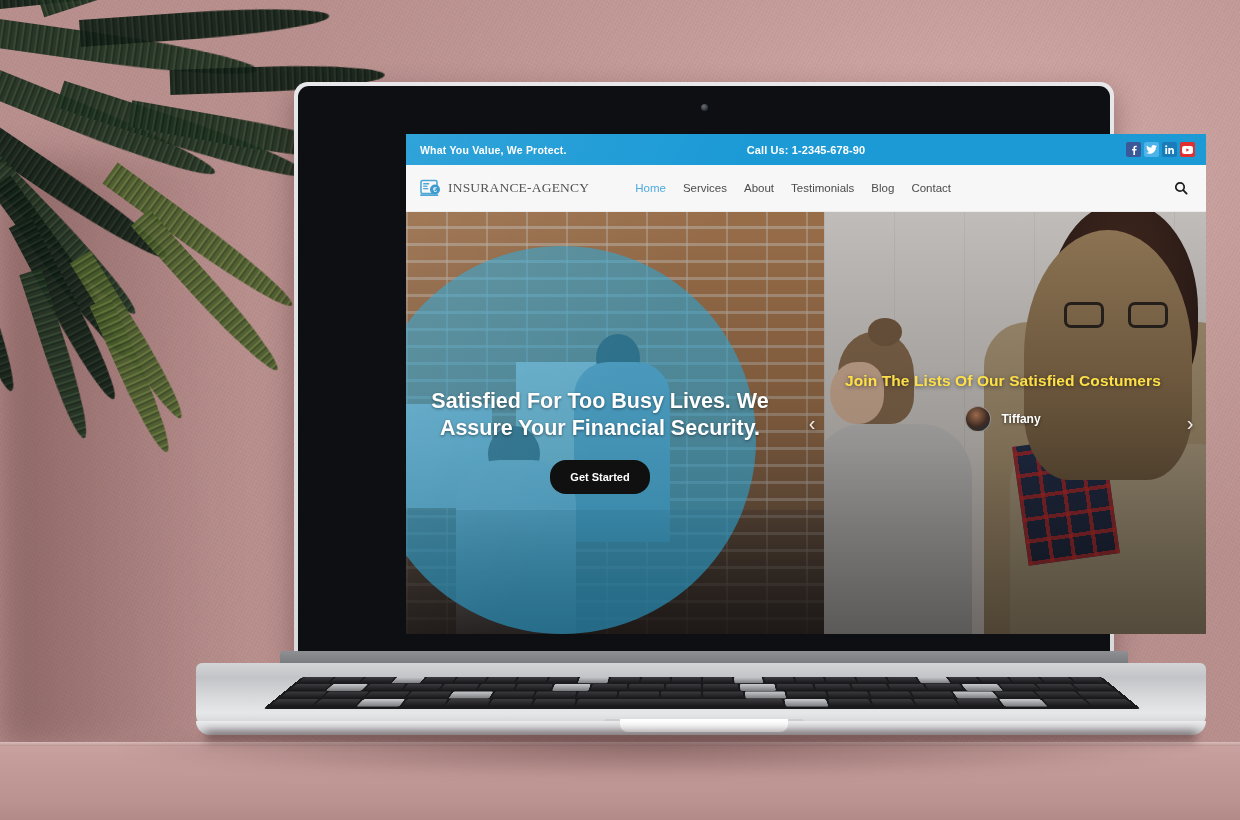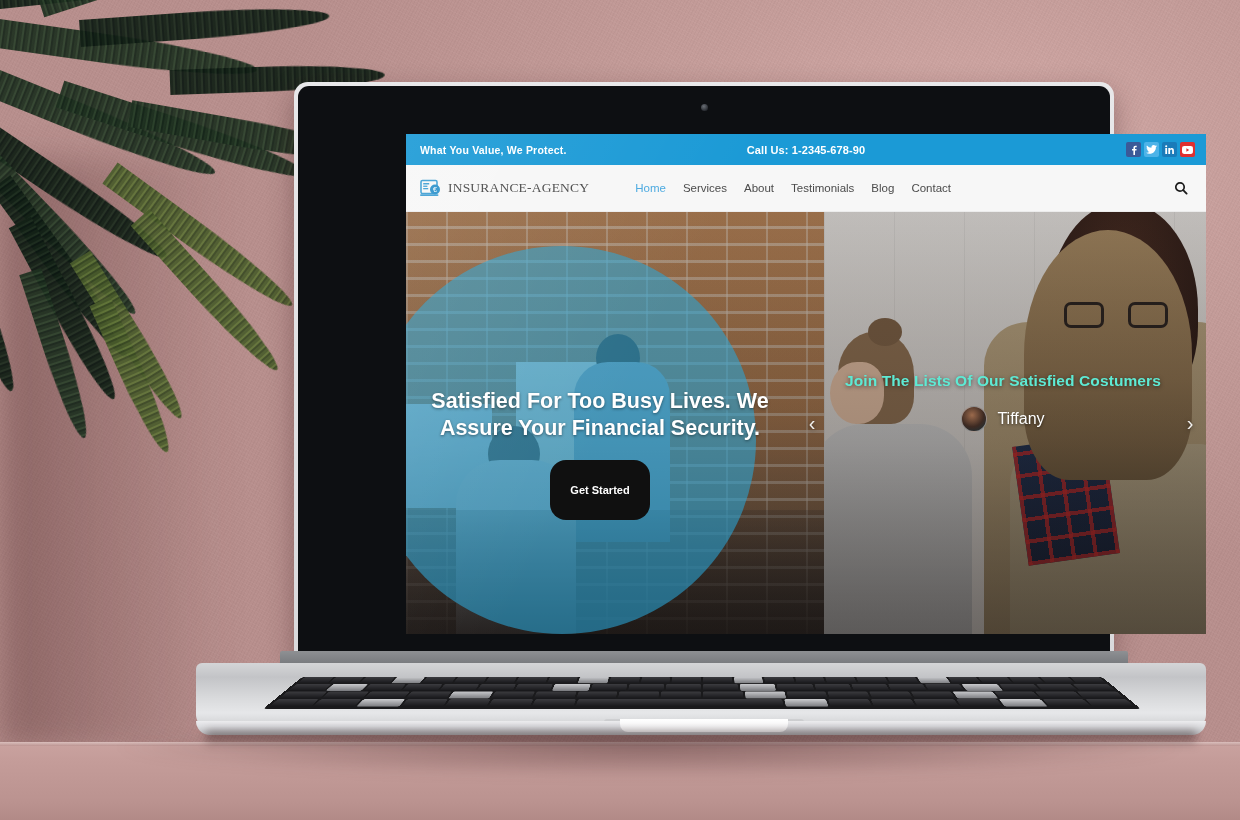--- a/index.html
+++ b/index.html
@@ -293,42 +293,42 @@
     position:absolute; left:14px; top:176px; width:360px; text-align:center; z-index:6;
   }
   .hero-title {
     color:#fff; font-size:21.5px; line-height:1.27; font-weight:700;
     text-shadow:0 1px 3px rgba(0,0,0,.45);
   }
   .btn-get {
     display:inline-block; margin-top:17px;
     background:#101010; color:#fff;
     font-size:11px; font-weight:700;
-    padding:24px 20px; border-radius:16px;
+    padding:11px 20px; border-radius:16px;
     border:none; cursor:pointer;
   }
 
   
   .testi { position:absolute; left:404px; right:10px; top:160px; z-index:6; text-align:center; }
   .testi-title {
-    color:#5eead4; font-size:15.5px; font-weight:700; letter-spacing:.1px;
+    color:#fde047; font-size:15.5px; font-weight:700; letter-spacing:.1px;
     text-shadow:0 1px 4px rgba(0,0,0,.55);
   }
   .testi-quote {
     margin-top:13px; color:#f2f2f2; font-size:11.5px; font-style:italic; line-height:1.62;
     text-shadow:0 1px 4px rgba(0,0,0,.6);
     padding:0 26px;
   }
   .testi-author { margin-top:16px; display:flex; align-items:center; justify-content:center; gap:10px; }
   .avatar {
     width:26px; height:26px; border-radius:50%; overflow:hidden;
     background:radial-gradient(circle at 42% 34%, #9b6a4c 0%, #3d2a22 55%, #15303a 100%);
     border:1px solid rgba(255,255,255,.45);
   }
-  .author-name { color:#fff; font-size:16px; font-weight:400; text-shadow:0 1px 3px rgba(0,0,0,.6); }
+  .author-name { color:#fff; font-size:12px; font-weight:700; text-shadow:0 1px 3px rgba(0,0,0,.6); }
 
   .arrow {
     position:absolute; top:50%; margin-top:-10px; z-index:7;
     color:rgba(255,255,255,.92); font-size:20px; line-height:1;
     width:20px; text-align:center; cursor:pointer;
     text-shadow:0 1px 4px rgba(0,0,0,.55); user-select:none;
   }
   .arrow.prev { left:396px; }
   .arrow.next { right:6px; }
 

